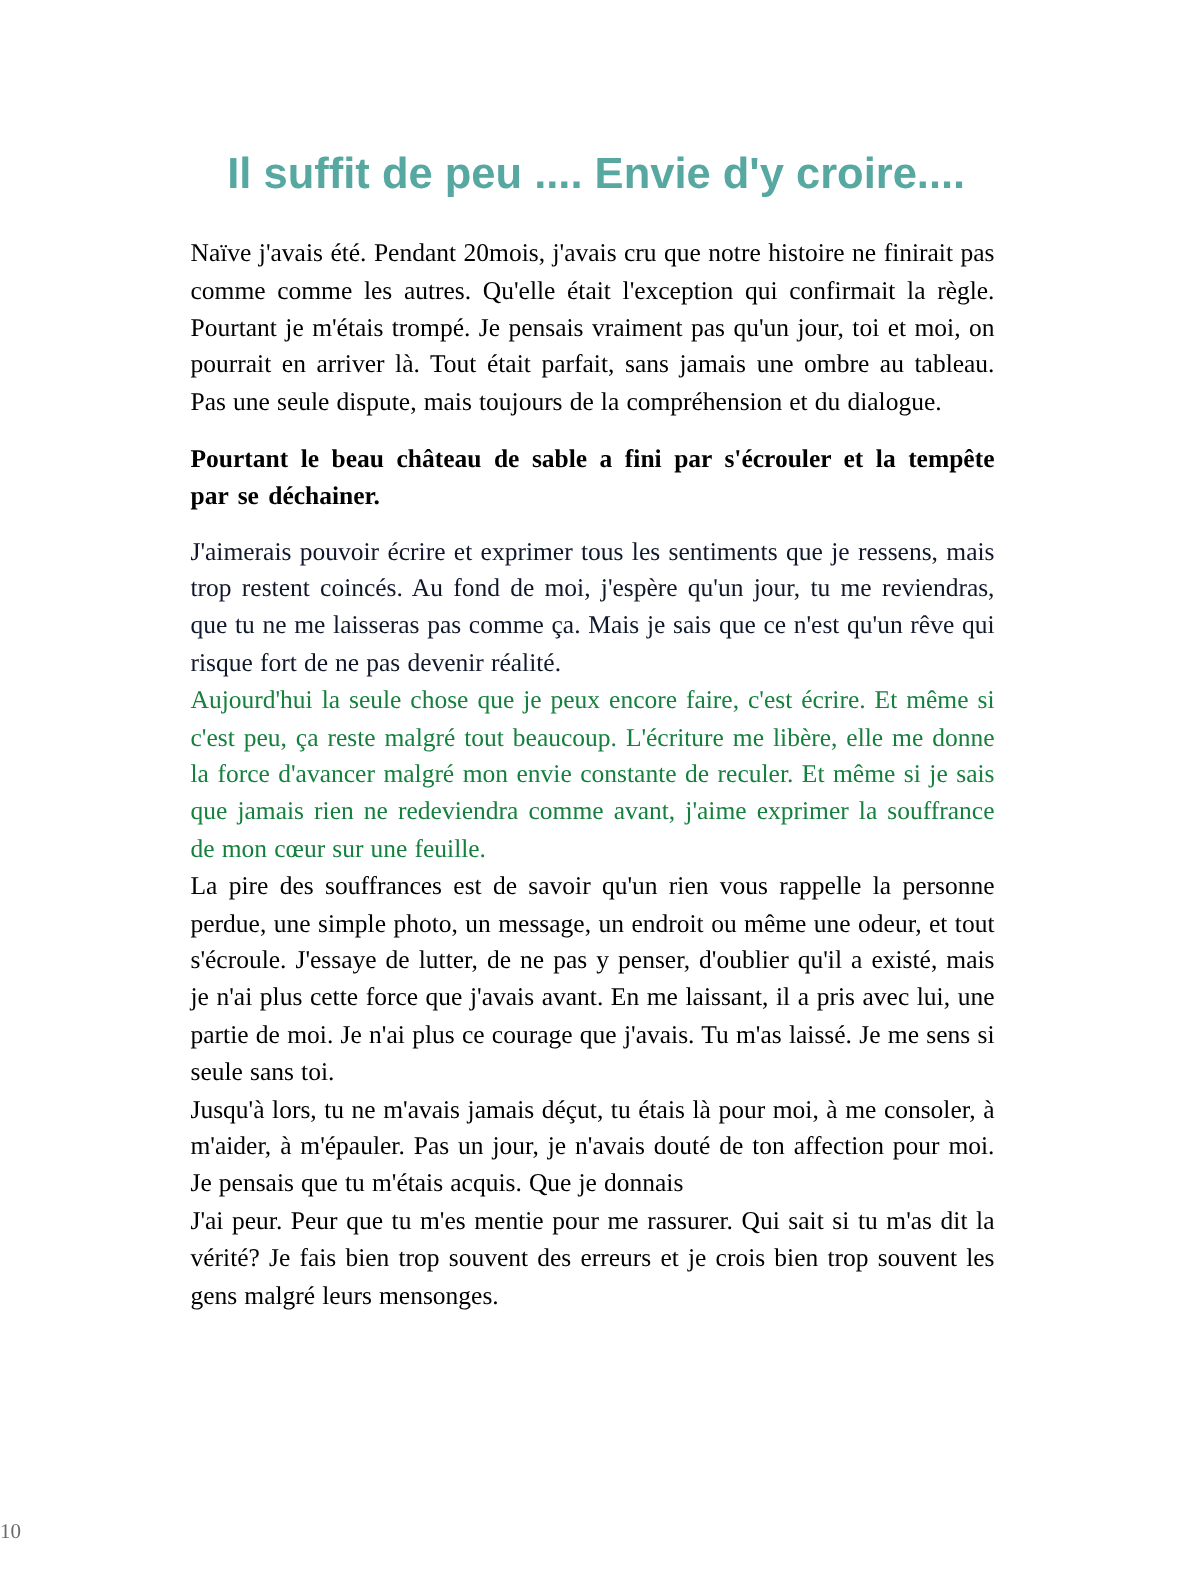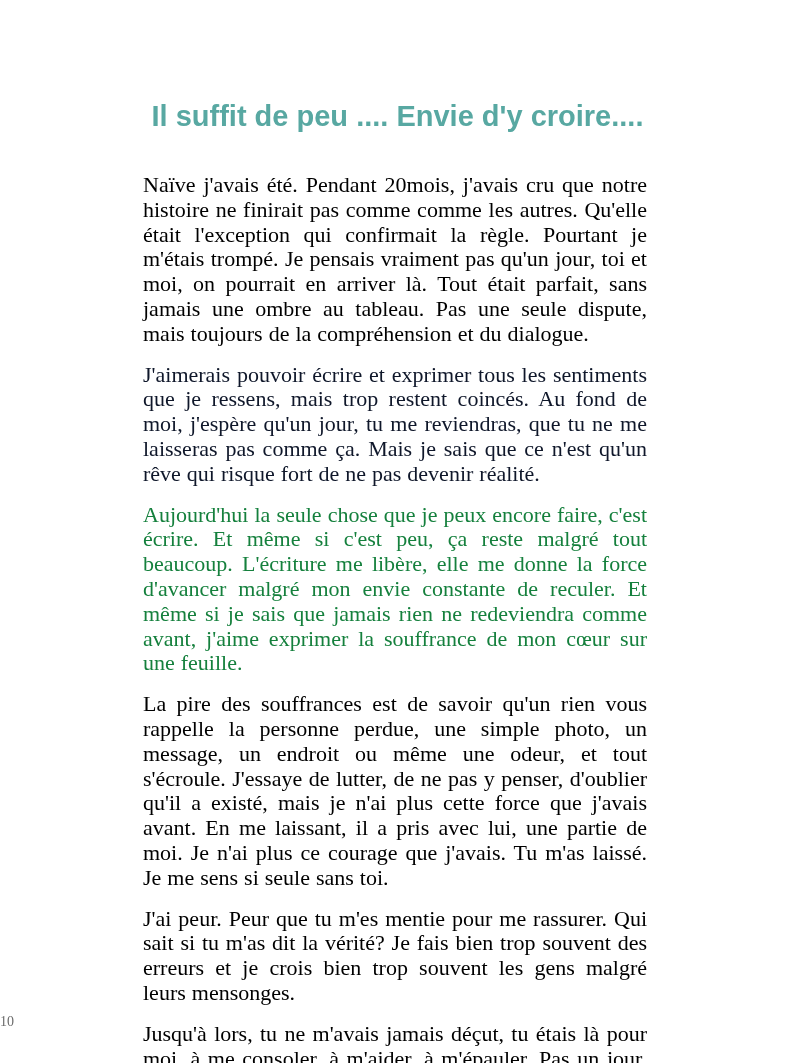--- a/index.html
+++ b/index.html
@@ -28,22 +28,22 @@
     line-height: 1.15;
     letter-spacing: 0px;
   }
   .content {
     position: absolute;
     top: 157px;
     left: 127px;
     width: 536px;
   }
   .content p {
-    margin: 16px;
-    font-size: 22px;
+    margin: 0;
+    font-size: 17px;
     line-height: 24.8px;
     text-align: justify;
     color: #000000;
     word-spacing: 0.5px;
     font-family: Liberation Serif, serif;
   }
   .p-lead {
     margin-bottom: 13px !important;
   }
   .p-bold {
@@ -63,22 +63,23 @@
 </style>
 </head>
 <body>
 
 <div class="page">
 
   <h1 class="page-title" style="color: rgb(88, 168, 162);">Il suffit de peu .... Envie d'y croire....</h1>
 
   <div class="content">
     <p class="p-lead" style="color: rgb(0, 0, 0);">Naïve j'avais été. Pendant 20mois, j'avais cru que notre histoire ne finirait pas comme comme les autres. Qu'elle était l'exception qui confirmait la règle. Pourtant je m'étais trompé. Je pensais vraiment pas qu'un jour, toi et moi, on pourrait en arriver là. Tout était parfait, sans jamais une ombre au tableau. Pas une seule dispute, mais toujours de la compréhension et du dialogue.</p>
+    <p class="p-bold" style="color: rgb(0, 0, 0);">Pourtant le beau château de sable a fini par s'écrouler et la tempête par se déchainer.</p>
     <p style="color: #0f172a;">J'aimerais pouvoir écrire et exprimer tous les sentiments que je ressens, mais trop restent coincés. Au fond de moi, j'espère qu'un jour, tu me reviendras, que tu ne me laisseras pas comme ça. Mais je sais que ce n'est qu'un rêve qui risque fort de ne pas devenir réalité.</p>
     <p style="color: #15803d;">Aujourd'hui la seule chose que je peux encore faire, c'est écrire. Et même si c'est peu, ça reste malgré tout beaucoup. L'écriture me libère, elle me donne la force d'avancer malgré mon envie constante de reculer. Et même si je sais que jamais rien ne redeviendra comme avant, j'aime exprimer la souffrance de mon cœur sur une feuille.</p>
     <p style="color: rgb(0, 0, 0);">La pire des souffrances est de savoir qu'un rien vous rappelle la personne perdue, une simple photo, un message, un endroit ou même une odeur, et tout s'écroule. J'essaye de lutter, de ne pas y penser, d'oublier qu'il a existé, mais je n'ai plus cette force que j'avais avant. En me laissant, il a pris avec lui, une partie de moi. Je n'ai plus ce courage que j'avais. Tu m'as laissé. Je me sens si seule sans toi.</p>
+    <p style="color: rgb(0, 0, 0);">Jusqu'à lors, tu ne m'avais jamais déçut, tu étais là pour moi, à me consoler, à m'aider, à m'épauler. Pas un jour, je n'avais douté de ton affection pour moi. Je pensais que tu m'étais acquis. Que je donnais</p>
     <p style="color: rgb(0, 0, 0);">J'ai peur. Peur que tu m'es mentie pour me rassurer. Qui sait si tu m'as dit la vérité? Je fais bien trop souvent des erreurs et je crois bien trop souvent les gens malgré leurs mensonges.</p>
-    <p style="color: rgb(0, 0, 0);">Jusqu'à lors, tu ne m'avais jamais déçut, tu étais là pour moi, à me consoler, à m'aider, à m'épauler. Pas un jour, je n'avais douté de ton affection pour moi. Je pensais que tu m'étais acquis. Que je donnais</p>
   </div>
 
   <div class="page-number">10</div>
 
 </div>
 
 </body></html>

